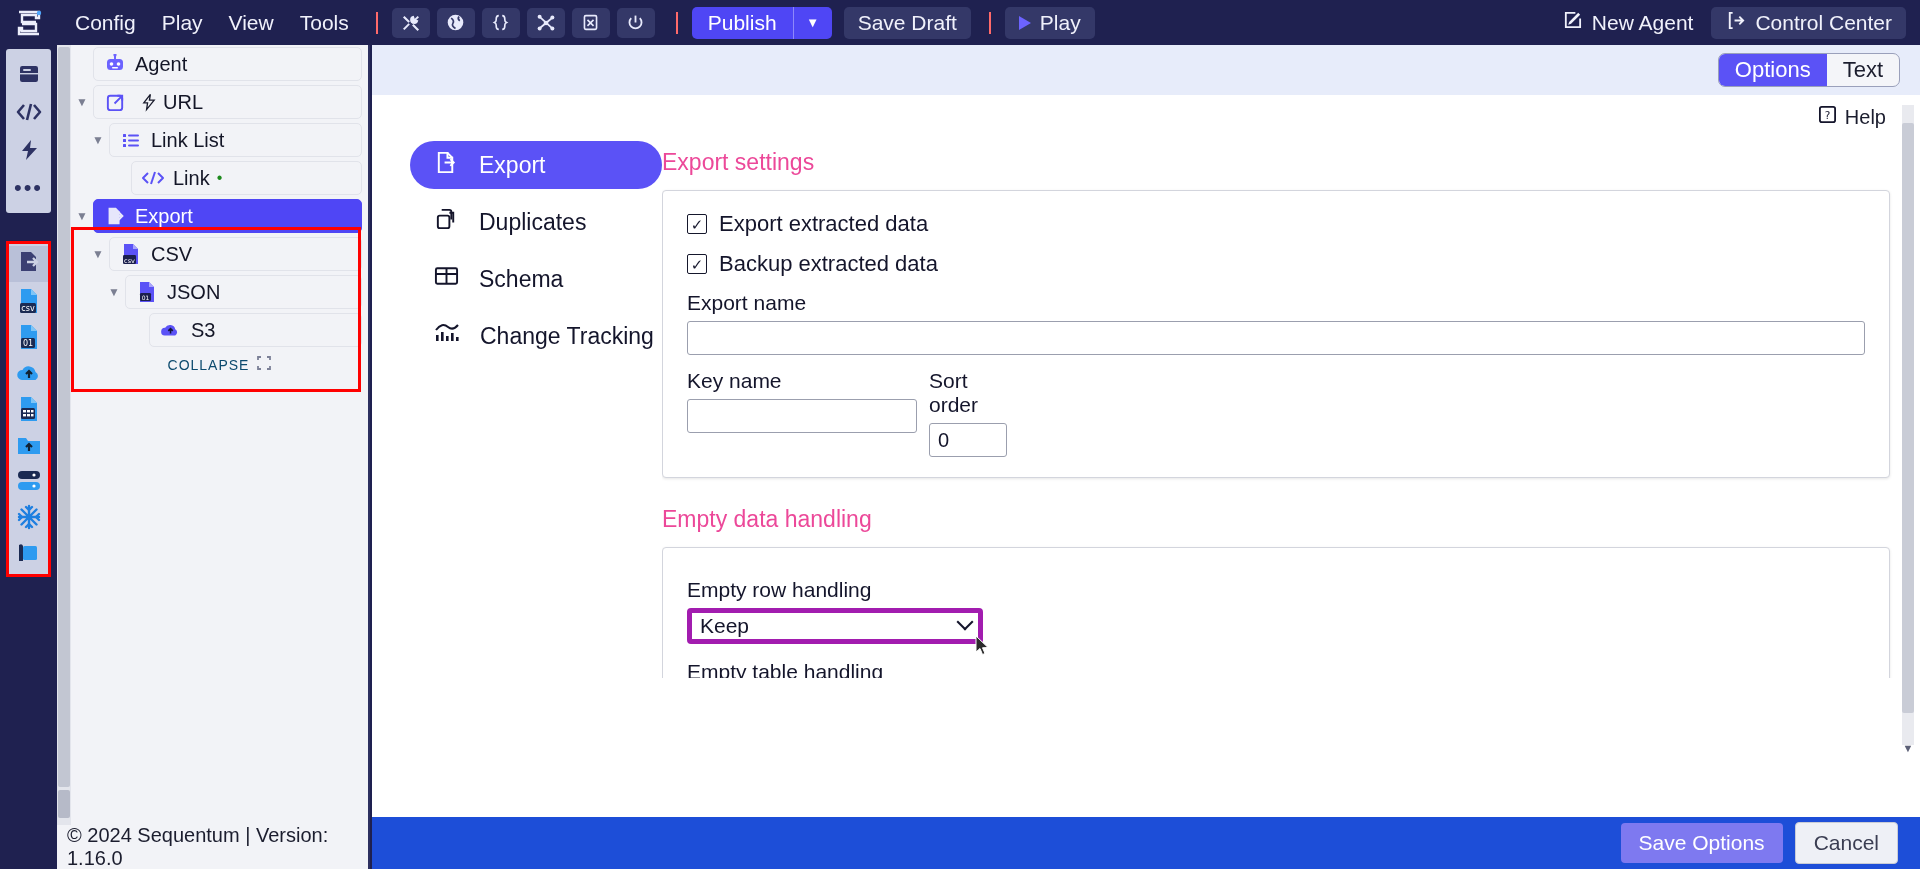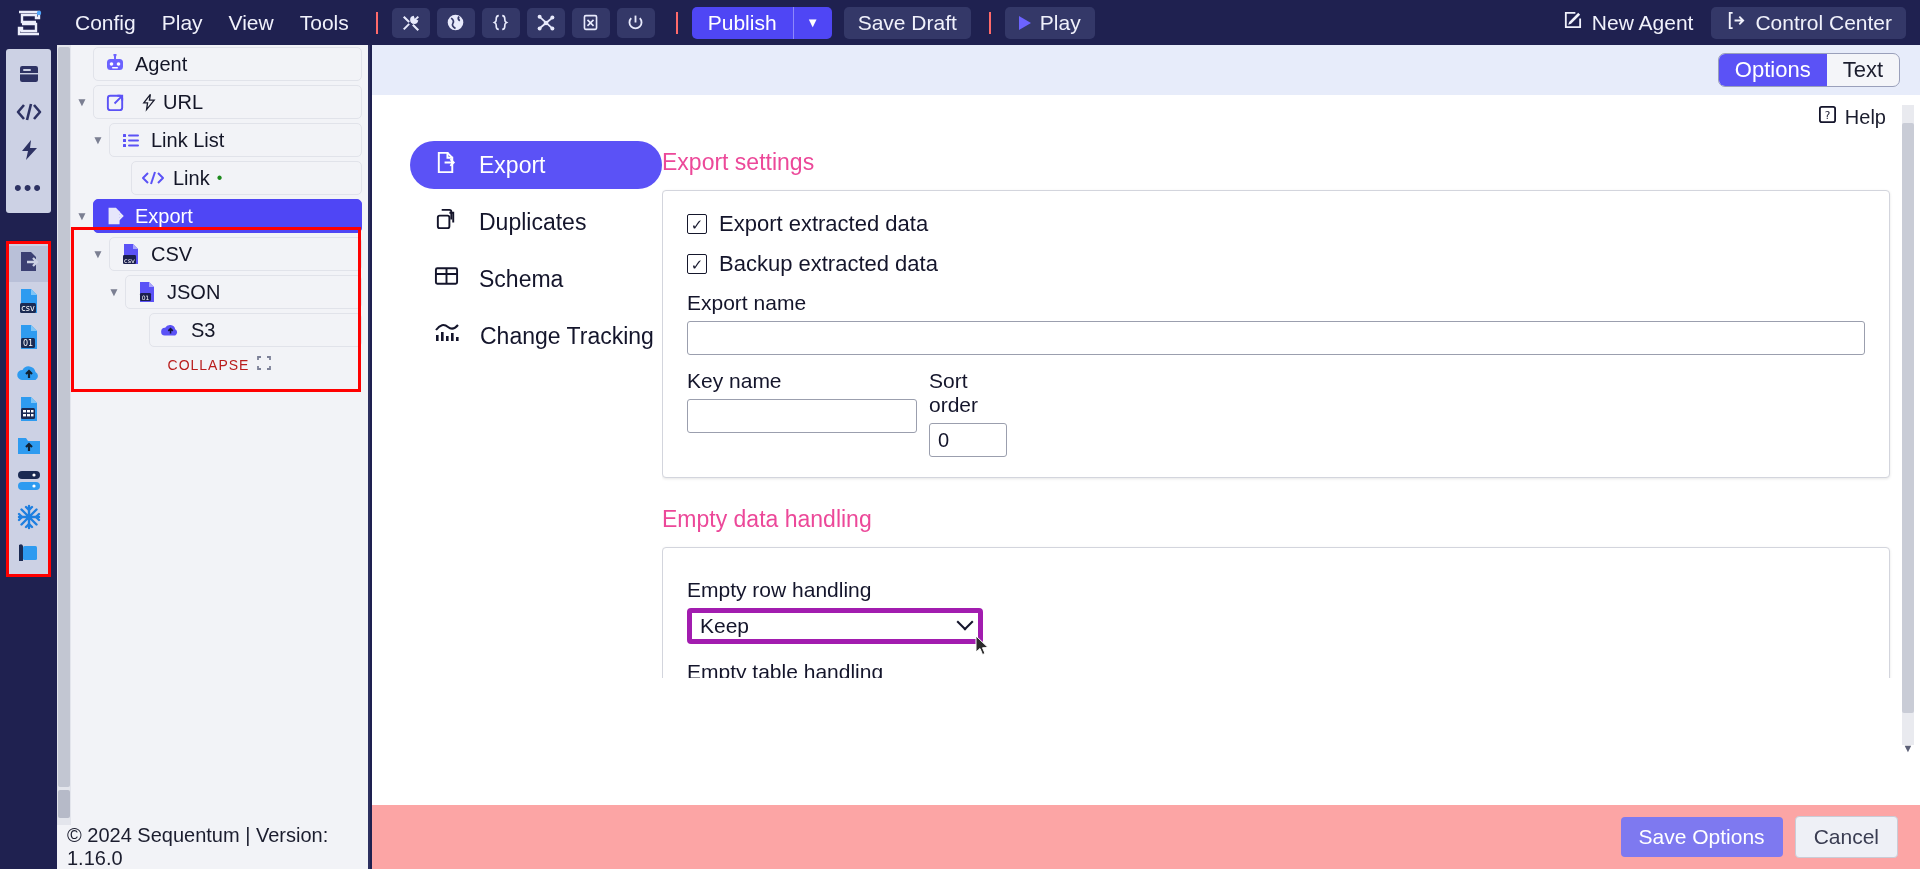--- a/index.html
+++ b/index.html
@@ -123,21 +123,21 @@
   .t-row.sel { background: #4f46f5; color: #fff; border-color: #4f46f5; }
   .t-line { display: flex; align-items: center; }
   .caret {
     width: 22px; height: 34px; display: flex; align-items: center; justify-content: center;
     flex: 0 0 auto; color: #7b7f92; font-size: 12px;
   }
   .t-ico { width: 26px; display: flex; align-items: center; justify-content: center; margin-right: 7px; flex: 0 0 auto; }
   .dot-green { color: #1d8a1d; font-size: 16px; margin-left: 7px; }
   .collapse-row {
     display: flex; align-items: center; justify-content: center; gap: 8px;
-    font-size: 14px; letter-spacing: 1px; color: #b91c1c; margin-top: 7px;
+    font-size: 14px; letter-spacing: 1px; color: #0c4a6e; margin-top: 7px;
   }
   .redbox {
     position: absolute; left: 14px; top: 182px; width: 290px; height: 165px;
     border: 3px solid #ff0000; pointer-events: none;
   }
   .tree-footer {
     position: absolute; bottom: 0; left: 0; width: 100%; height: 44px;
     display: flex; align-items: center; padding-left: 10px;
     font-size: 20px; color: #1b1d2e; background: #f2f3f7;
   }
@@ -212,21 +212,21 @@
   }
   .scroll-thumb {
     position: absolute; right: 6px; top: 28px; width: 12px; height: 590px;
     background: #c9ccd6; border-radius: 2px;
   }
   .scroll-arrow {
     position: absolute; right: 6px; width: 12px; height: 14px;
     display: flex; align-items: center; justify-content: center; color: #5c6076; font-size: 11px;
   }
   .main-footer {
-    height: 64px; background: #fca5a5; display: flex; align-items: center;
+    height: 52px; background: #1d4ed8; display: flex; align-items: center;
     justify-content: flex-end; gap: 12px; padding-right: 22px;
   }
   .btn-primary {
     background: #7e79f0; color: #fff; border: none; border-radius: 4px;
     font-size: 21px; padding: 8px 18px; font-family: "Liberation Sans", sans-serif;
   }
   .btn-ghost {
     background: #eef0f6; color: #3a3d52; border: 1px solid #c9ccd6; border-radius: 4px;
     font-size: 21px; padding: 8px 18px; font-family: "Liberation Sans", sans-serif;
   }

